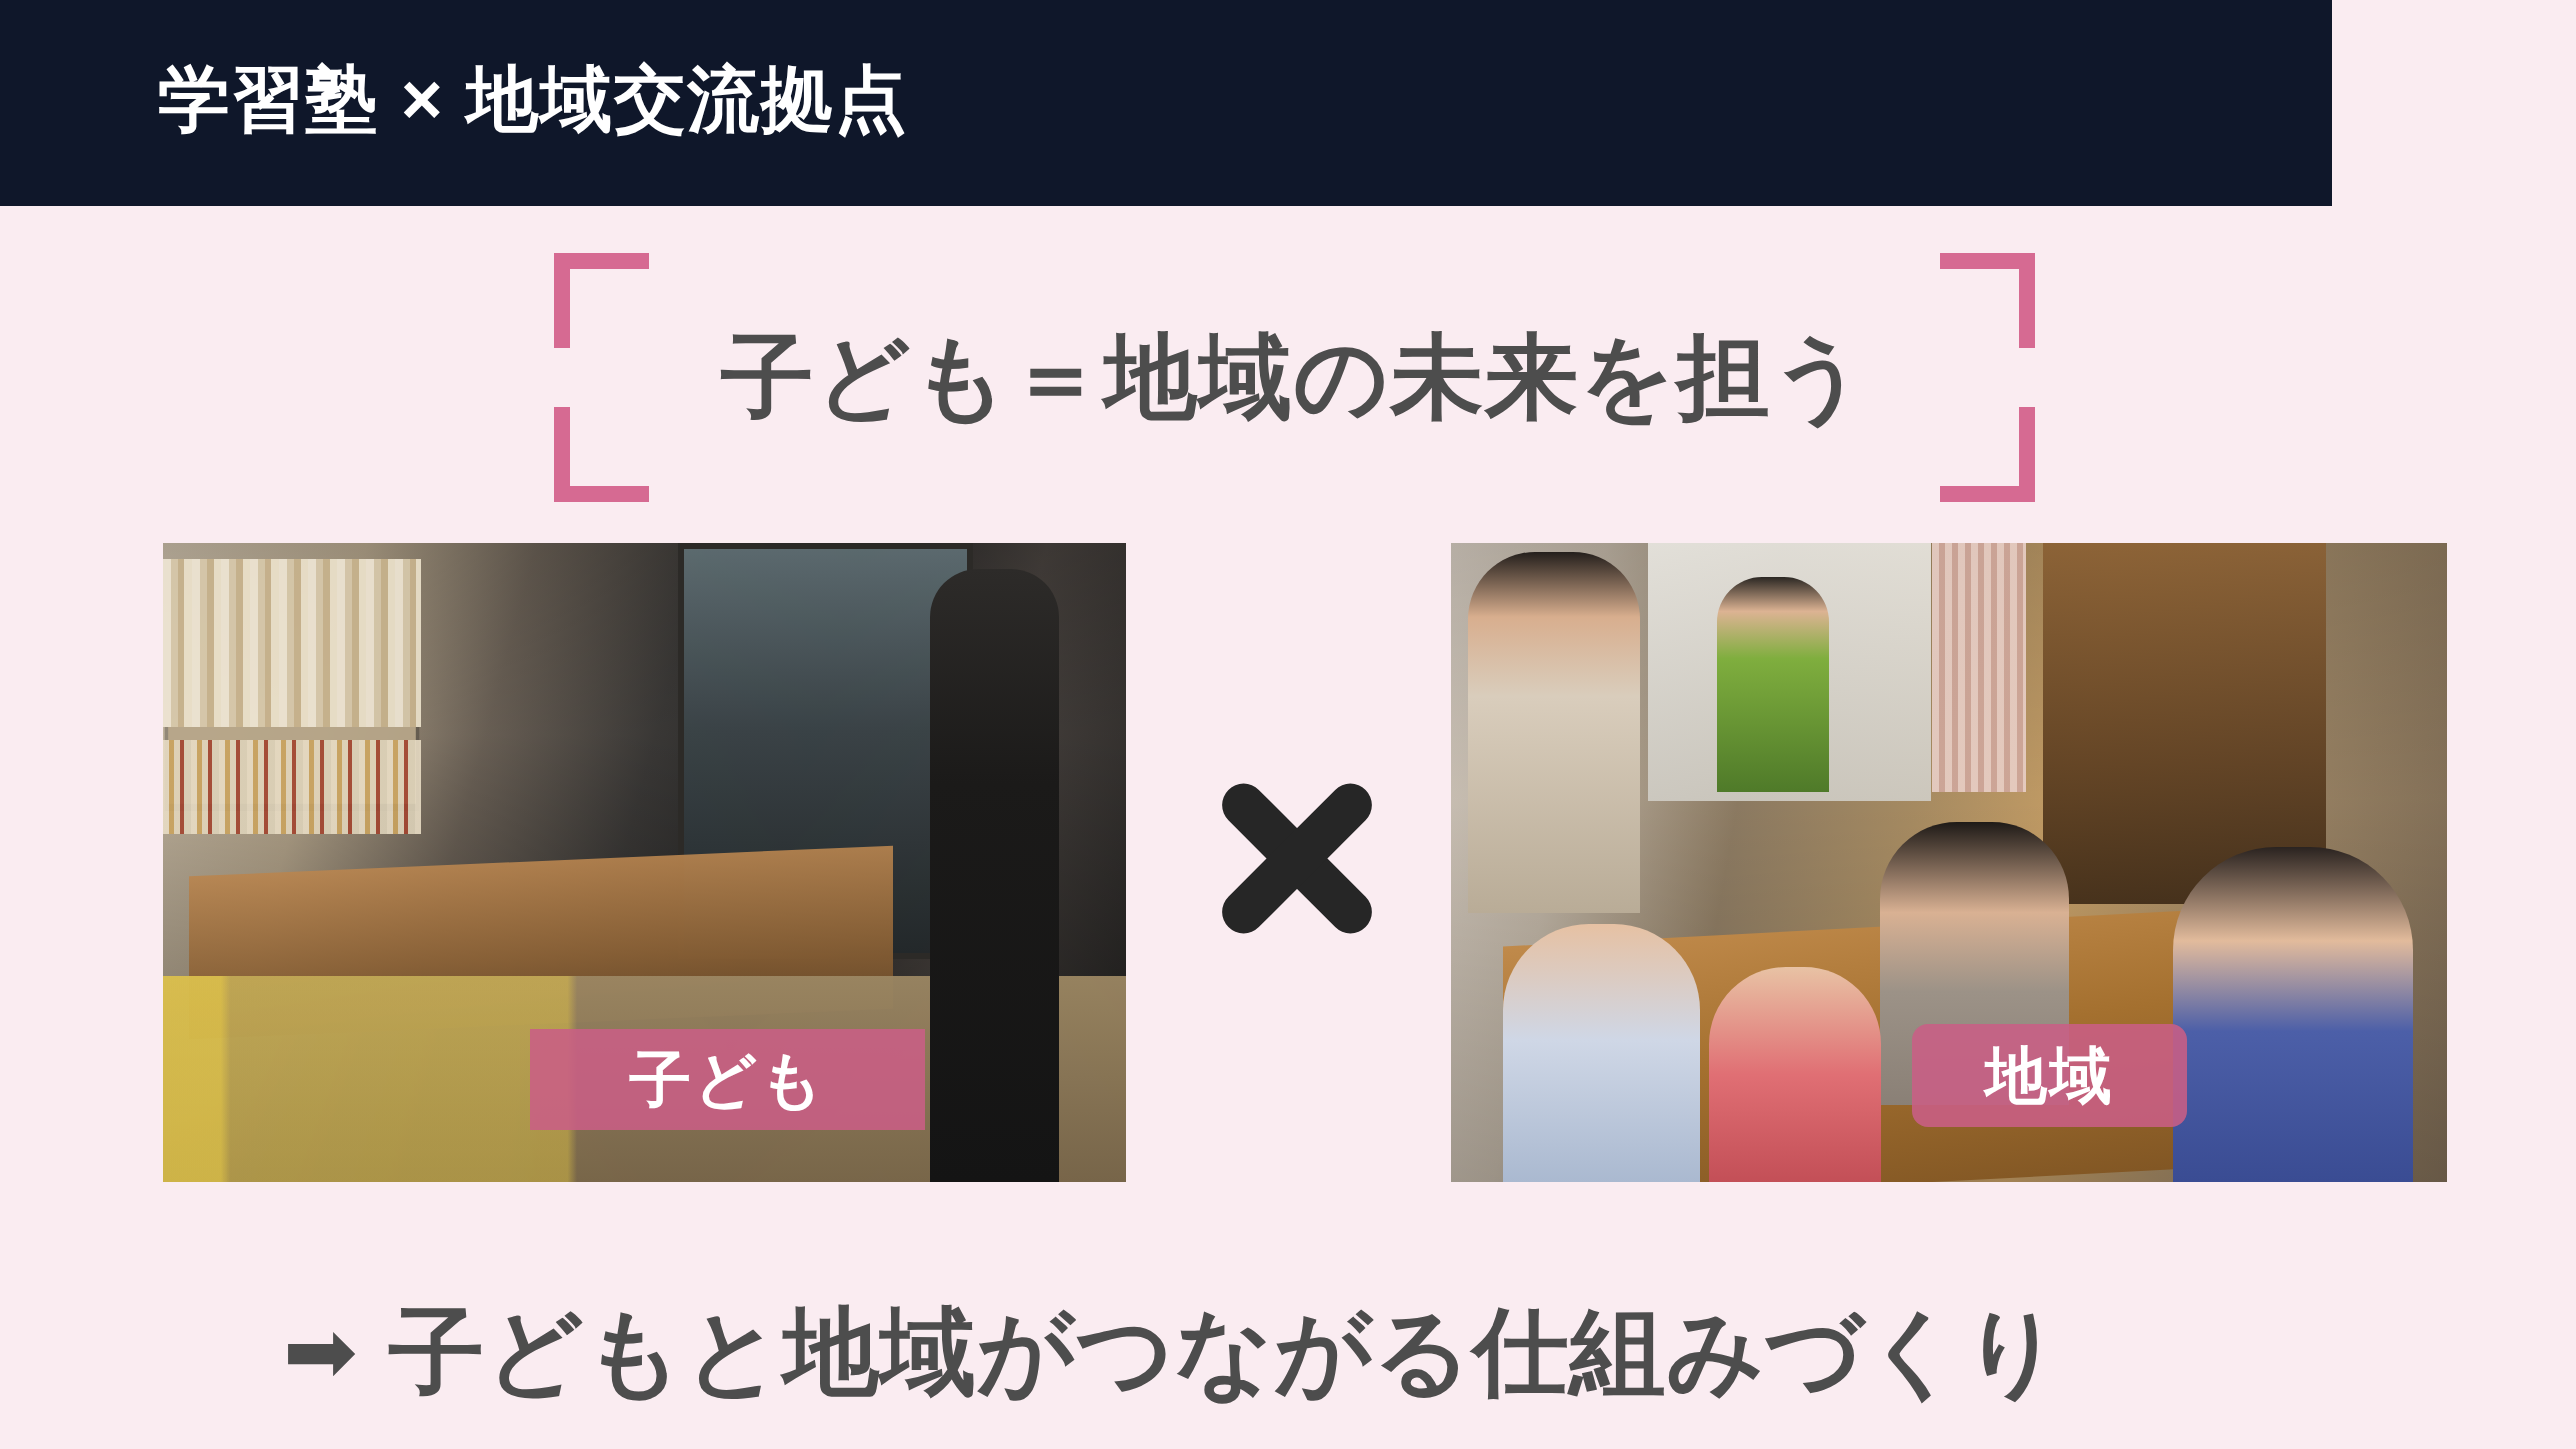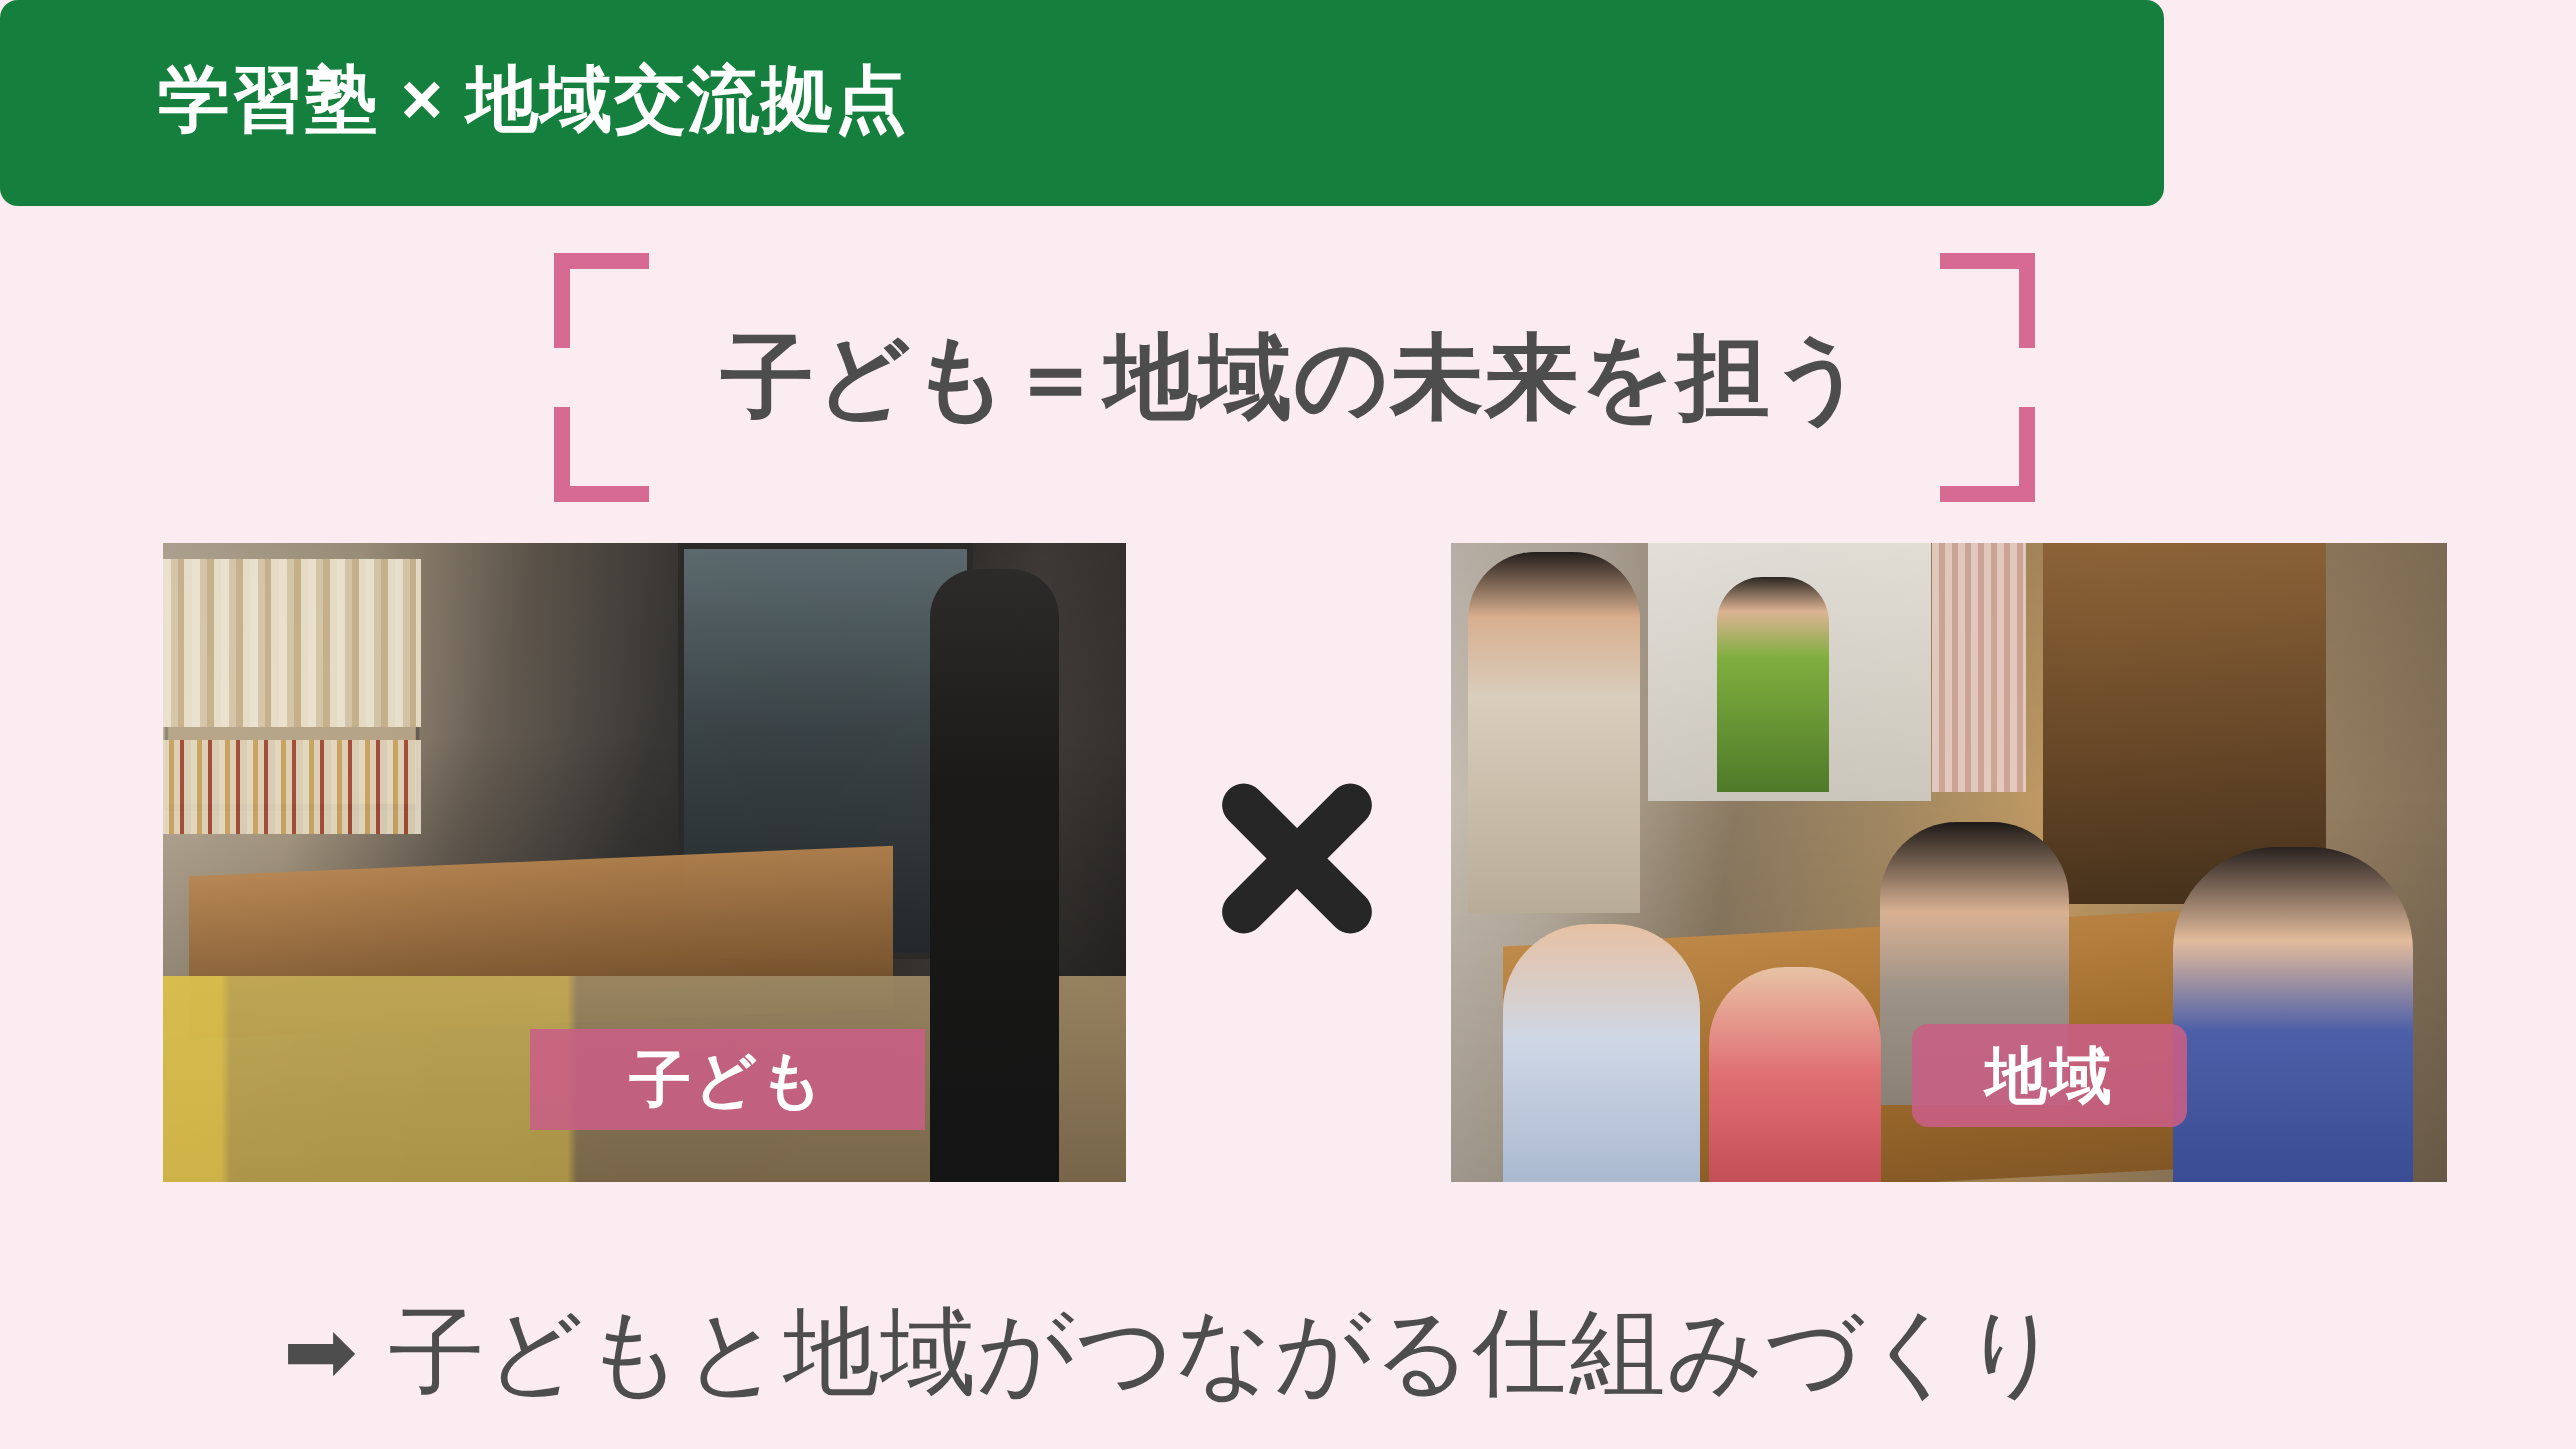--- a/index.html
+++ b/index.html
@@ -18,24 +18,23 @@
     height: 1449px;
     background: #faecf1;
     overflow: hidden;
   }
 
   
   .header-bar {
     position: absolute;
     left: 0;
     top: 0;
-    width: 2164px;
+    width: 2332px;
     height: 206px;
-    background: #15803d;
-    border-radius: 18px;
+    background: #0f172a;
   }
   .header-title {
     position: absolute;
     left: 158px;
     top: 43px;
     font-size: 72px;
     line-height: 112px;
     font-weight: bold;
     color: #ffffff;
     letter-spacing: 1.7px;
@@ -241,21 +240,21 @@
   }
   .arrow-marker {
     font-size: 89px;
     line-height: 1;
     color: #4d4d4d;
     transform: translateY(-3.4px);
   }
   .conclusion-text {
     position: relative;
     font-size: 96px;
-    font-weight: normal;
+    font-weight: bold;
     color: #4d4d4d;
     letter-spacing: 0.9px;
     white-space: nowrap;
     text-align: center;
   }
   .hl {
     position: relative;
     display: inline-block;
   }
   .hl::after {

